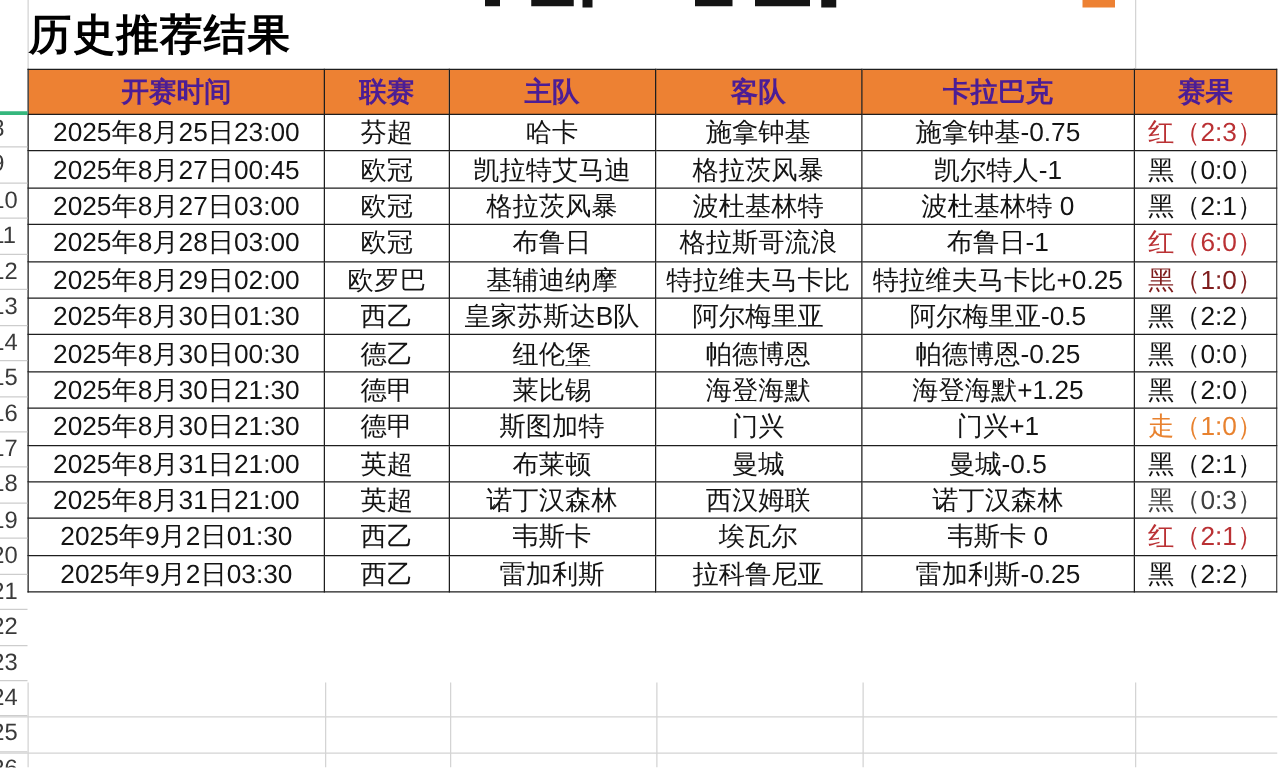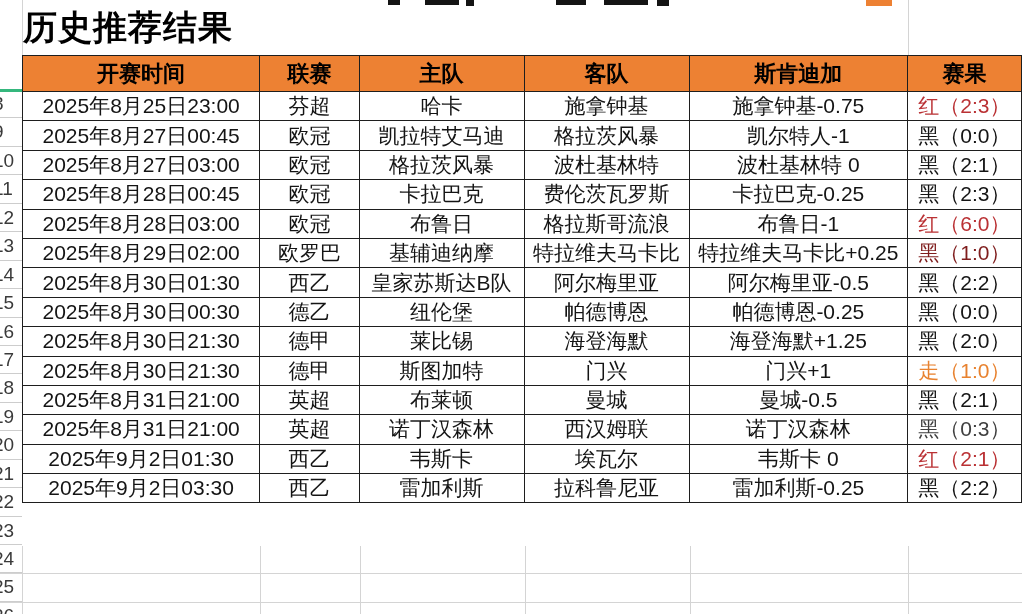--- a/index.html
+++ b/index.html
@@ -18,21 +18,21 @@
   
   table.results{
     position:absolute;left:22px;top:55px;border-collapse:collapse;table-layout:fixed;
     background:#fff;
   }
   table.results th, table.results td{
     border:1.6px solid #1e1e1e;padding:0;text-align:center;white-space:nowrap;
     overflow:visible;color:#141414;
   }
   table.results th{
-    background:#ED8133;font-size:22px;font-weight:bold;height:35px;color:#000000;
+    background:#ED8133;font-size:22px;font-weight:bold;height:35px;color:#4c1d95;
   }
   table.results td{height:28.4px;font-size:21px;}
   .col0{width:238px}.col1{width:100px}.col2{width:165px}.col3{width:165px}.col4{width:218px}.col5{width:114px}
 
   
   .strip-row{
     position:absolute;left:0;width:22px;border-bottom:1px solid #cdcdcd;
     font-size:19px;color:#3a3a3a;overflow:hidden;
   }
   .strip-row span{position:absolute;left:-7px;top:3px;}
@@ -67,21 +67,21 @@
 
   <div class="title">历史推荐结果</div>
 
   <table class="results">
     <thead>
         <tr id="hdr">
           <th class="col0">开赛时间</th>
           <th class="col1">联赛</th>
           <th class="col2">主队</th>
           <th class="col3">客队</th>
-          <th class="col4">斯肯迪加</th>
+          <th class="col4">卡拉巴克</th>
           <th class="col5">赛果</th>
         </tr>
       </thead>
     <tbody id="tbody">
         <tr>
           <td class="col0">2025年8月25日23:00</td>
           <td class="col1">芬超</td>
           <td class="col2">哈卡</td>
           <td class="col3">施拿钟基</td>
           <td class="col4">施拿钟基-0.75</td>
@@ -95,28 +95,20 @@
           <td class="col4">凯尔特人-1</td>
           <td class="col5" style="color: rgb(20, 20, 20);">黑（0:0）</td>
         </tr>
         <tr>
           <td class="col0">2025年8月27日03:00</td>
           <td class="col1">欧冠</td>
           <td class="col2">格拉茨风暴</td>
           <td class="col3">波杜基林特</td>
           <td class="col4">波杜基林特 0</td>
           <td class="col5" style="color: rgb(20, 20, 20);">黑（2:1）</td>
-        </tr>
-        <tr>
-          <td class="col0">2025年8月28日00:45</td>
-          <td class="col1">欧冠</td>
-          <td class="col2">卡拉巴克</td>
-          <td class="col3">费伦茨瓦罗斯</td>
-          <td class="col4">卡拉巴克-0.25</td>
-          <td class="col5" style="color: rgb(20, 20, 20);">黑（2:3）</td>
         </tr>
         <tr>
           <td class="col0">2025年8月28日03:00</td>
           <td class="col1">欧冠</td>
           <td class="col2">布鲁日</td>
           <td class="col3">格拉斯哥流浪</td>
           <td class="col4">布鲁日-1</td>
           <td class="col5" style="color: rgb(186, 49, 52);">红（6:0）</td>
         </tr>
         <tr>

